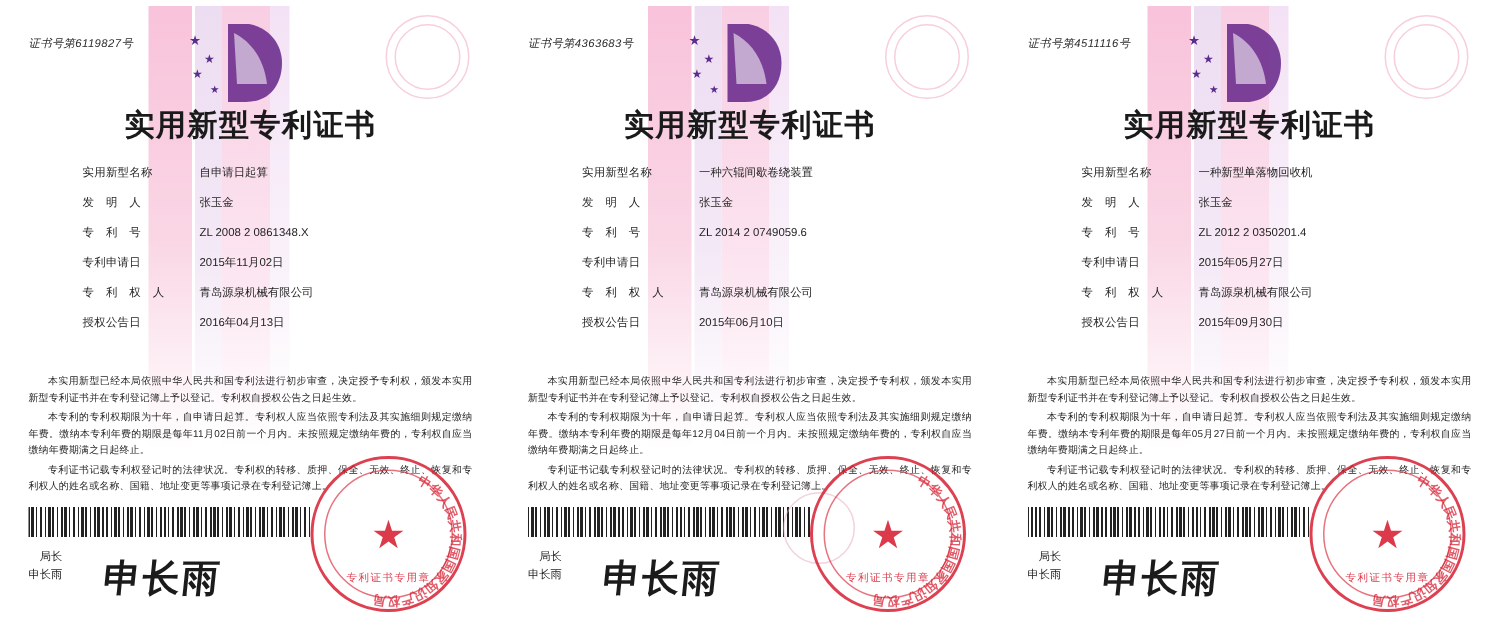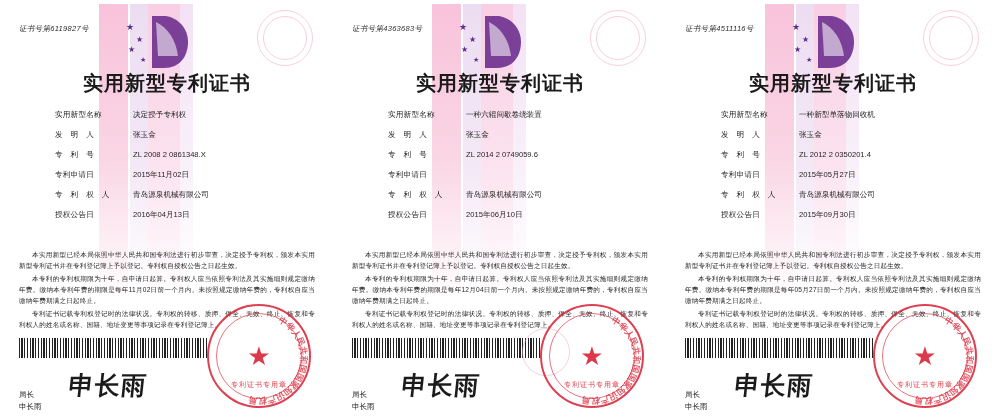--- a/index.html
+++ b/index.html
@@ -150,24 +150,25 @@
       #222 0px, #222 1px, #fff 1px, #fff 2px,
       #222 2px, #222 4px, #fff 4px, #fff 5px,
       #222 5px, #222 6px, #fff 6px, #fff 8px,
       #222 8px, #222 9px, #fff 9px, #fff 11px);
   }
 
   
   .sig-labels {
     position: absolute;
     left: 14px;
-    bottom: 0;
+    bottom: 24px;
     font-size: 7.5px;
     color: #1f1f1f;
     line-height: 1.7;
+    text-align: right;
   }
   .sig-script {
     position: absolute;
     left: 64px;
     bottom: 12px;
     font-family: "DejaVu Serif", "Liberation Serif", serif;
     font-size: 25px;
     font-weight: 700;
     color: #1b1b1b;
     letter-spacing: 1px;
@@ -254,21 +255,21 @@
       </svg>
     </div>
     <div class="wm-stamp"></div>
 
     <div class="serial">证书号第6119827号</div>
     <div class="title">实用新型专利证书</div>
 
     <div class="fields">
       <div class="frow">
           <div class="flabel">实用新型名称</div>
-          <div class="fvalue">决定授予专利权</div>
+          <div class="fvalue">自申请日起算</div>
         </div>
       <div class="frow">
           <div class="flabel">发　明　人</div>
           <div class="fvalue">张玉金</div>
         </div>
       <div class="frow">
           <div class="flabel">专　利　号</div>
           <div class="fvalue">ZL 2008 2 0861348.X</div>
         </div>
       <div class="frow">

